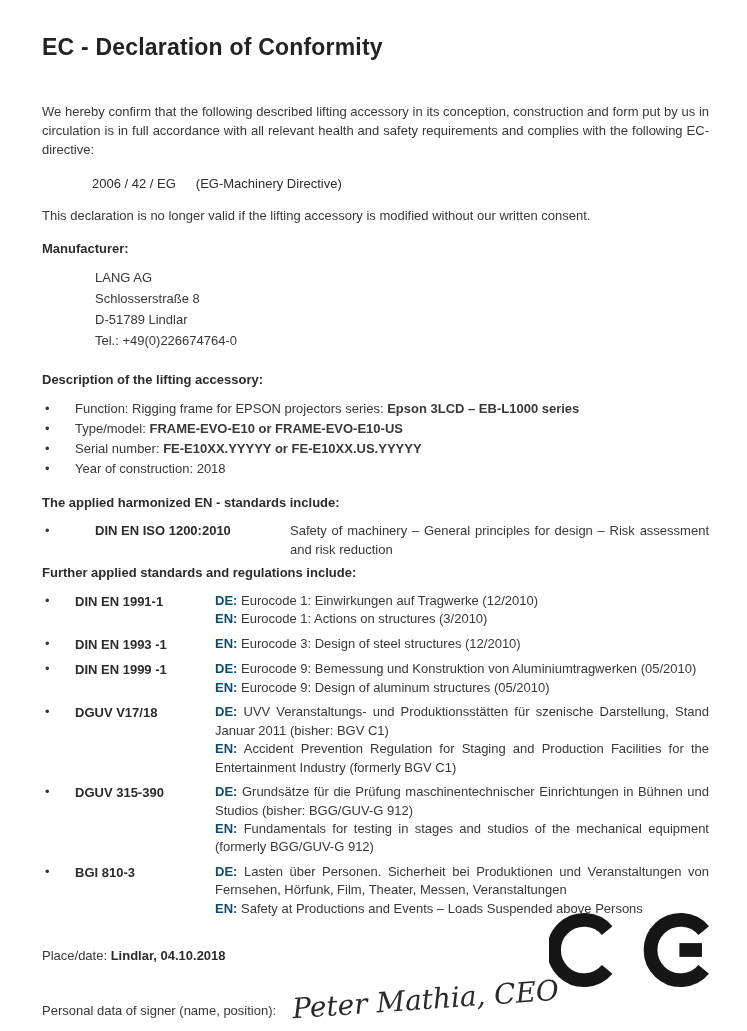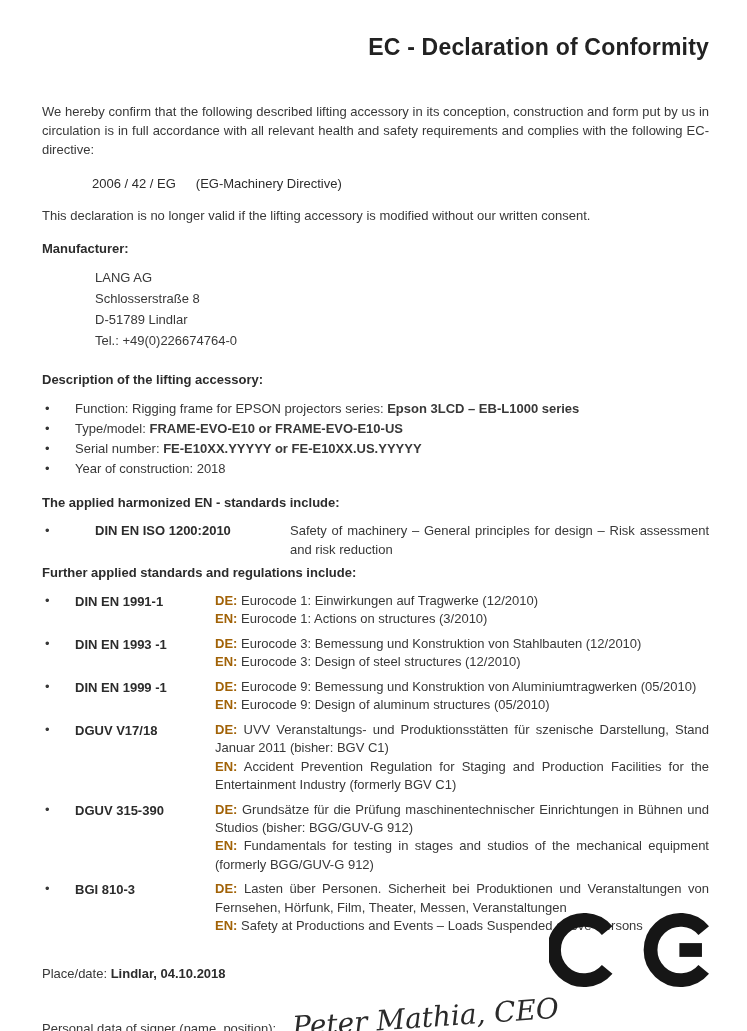--- a/index.html
+++ b/index.html
@@ -7,21 +7,21 @@
   body {
     width:747px; height:1031px;
     font-family:"Liberation Sans", sans-serif;
     color:#383838;
     position:relative;
     overflow:hidden;
   }
   .page { padding:26px 38px 0 42px; }
 
   .title {
-    text-align:right;
+    text-align:left;
     font-size:23px;
     font-weight:bold;
     color:#222;
     margin-top:8px;
     margin-bottom:42px;
     letter-spacing:0.2px;
   }
 
   .body-text {
     font-size:13px;
@@ -80,21 +80,21 @@
   .reg-row {
     display:grid;
     grid-template-columns:30px 140px 1fr;
     font-size:13px;
     line-height:1.42;
     padding-left:3px;
     margin-bottom:6px;
   }
   .reg-row .code { font-weight:bold; color:#2c2c2c; padding-top:1px; }
   .reg-row .reg-text { text-align:justify; }
-  .reg-text b { color:#a16207; }
+  .reg-text b { color:#0c4a6e; }
 
   .footer { margin-top:30px; position:relative; font-size:13px; }
   .footer b { color:#2c2c2c; }
 
   .placedate { margin-bottom:26px; }
 
   .signer-line { position:relative; height:44px; }
   .signer-label { position:absolute; left:0; top:14px; }
   .handwriting {
     position:absolute;
@@ -172,21 +172,20 @@
       <span class="reg-text">
         <div><b>DE:</b> <span>Eurocode 1: Einwirkungen auf Tragwerke (12/2010)</span></div>
         <div><b>EN:</b> <span>Eurocode 1: Actions on structures (3/2010)</span></div>
       </span>
     </div>
 
     <div class="reg-row">
       <span class="bullet">•</span>
       <span class="code">DIN EN 1993 -1</span>
       <span class="reg-text">
-        <div><b>DE:</b> <span>Eurocode 3: Bemessung und Konstruktion von Stahlbauten (12/2010)</span></div>
         <div><b>EN:</b> <span>Eurocode 3: Design of steel structures (12/2010)</span></div>
       </span>
     </div>
 
     <div class="reg-row">
       <span class="bullet">•</span>
       <span class="code">DIN EN 1999 -1</span>
       <span class="reg-text">
         <div><b>DE:</b> <span>Eurocode 9: Bemessung und Konstruktion von Aluminiumtragwerken (05/2010)</span></div>
         <div><b>EN:</b> <span>Eurocode 9: Design of aluminum structures (05/2010)</span></div>

